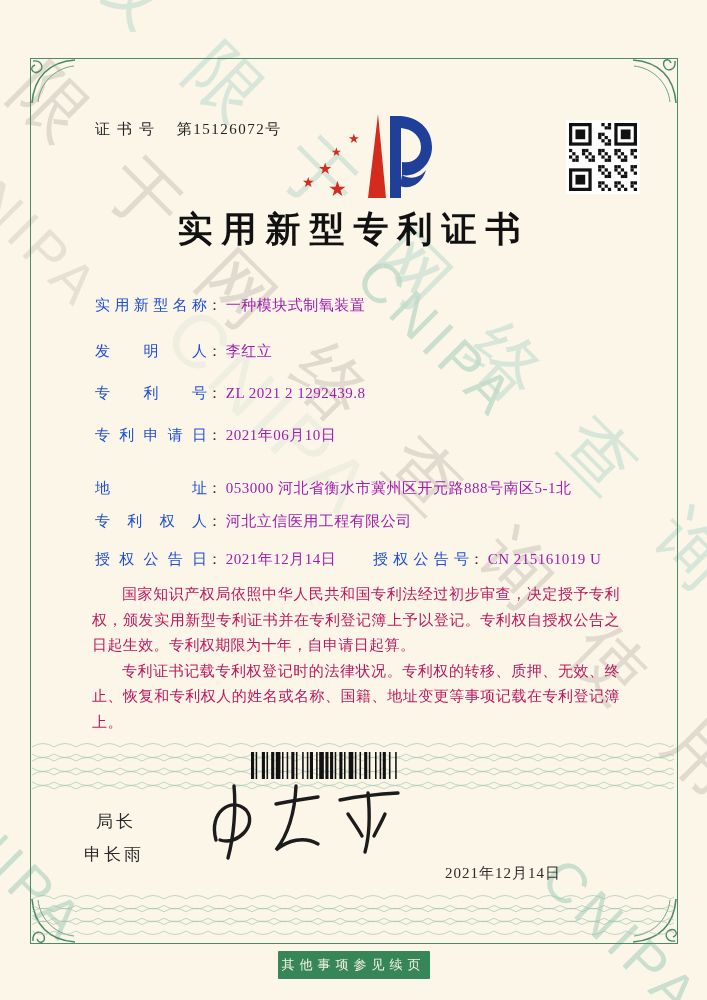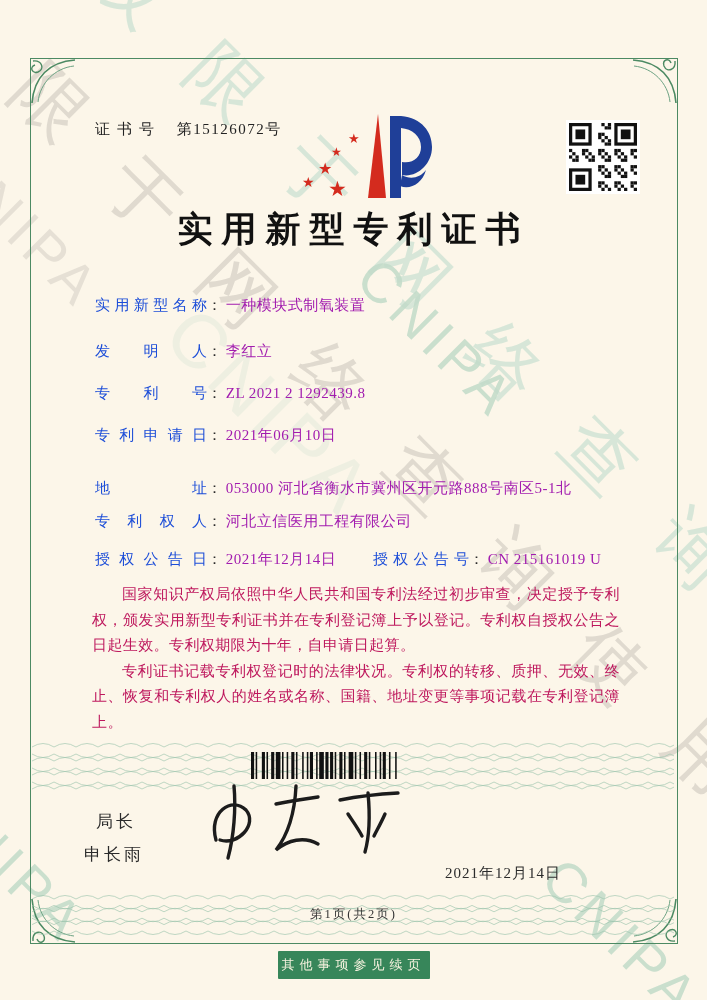--- a/index.html
+++ b/index.html
@@ -311,16 +311,15 @@
   <div class="issue-date">2021年12月14日</div>
 
   <svg class="band band-foot" id="band2" viewBox="0 0 642 42">
       <path d="M0 5.0 q11 -7 22 0 q11 -7 22 0 q11 -7 22 0 q11 -7 22 0 q11 -7 22 0 q11 -7 22 0 q11 -7 22 0 q11 -7 22 0 q11 -7 22 0 q11 -7 22 0 q11 -7 22 0 q11 -7 22 0 q11 -7 22 0 q11 -7 22 0 q11 -7 22 0 q11 -7 22 0 q11 -7 22 0 q11 -7 22 0 q11 -7 22 0 q11 -7 22 0 q11 -7 22 0 q11 -7 22 0 q11 -7 22 0 q11 -7 22 0 q11 -7 22 0 q11 -7 22 0 q11 -7 22 0 q11 -7 22 0 q11 -7 22 0 q11 -7 22 0" fill="none" stroke="#9cc4ae" stroke-width="1" opacity="0.65"></path>
       <path d="M0 11.4 q11 7 22 0 q11 7 22 0 q11 7 22 0 q11 7 22 0 q11 7 22 0 q11 7 22 0 q11 7 22 0 q11 7 22 0 q11 7 22 0 q11 7 22 0 q11 7 22 0 q11 7 22 0 q11 7 22 0 q11 7 22 0 q11 7 22 0 q11 7 22 0 q11 7 22 0 q11 7 22 0 q11 7 22 0 q11 7 22 0 q11 7 22 0 q11 7 22 0 q11 7 22 0 q11 7 22 0 q11 7 22 0 q11 7 22 0 q11 7 22 0 q11 7 22 0 q11 7 22 0 q11 7 22 0" fill="none" stroke="#9cc4ae" stroke-width="1" opacity="0.65"></path>
       <path d="M0 17.8 q11 -7 22 0 q11 -7 22 0 q11 -7 22 0 q11 -7 22 0 q11 -7 22 0 q11 -7 22 0 q11 -7 22 0 q11 -7 22 0 q11 -7 22 0 q11 -7 22 0 q11 -7 22 0 q11 -7 22 0 q11 -7 22 0 q11 -7 22 0 q11 -7 22 0 q11 -7 22 0 q11 -7 22 0 q11 -7 22 0 q11 -7 22 0 q11 -7 22 0 q11 -7 22 0 q11 -7 22 0 q11 -7 22 0 q11 -7 22 0 q11 -7 22 0 q11 -7 22 0 q11 -7 22 0 q11 -7 22 0 q11 -7 22 0 q11 -7 22 0" fill="none" stroke="#9cc4ae" stroke-width="1" opacity="0.65"></path>
       <path d="M0 24.2 q11 7 22 0 q11 7 22 0 q11 7 22 0 q11 7 22 0 q11 7 22 0 q11 7 22 0 q11 7 22 0 q11 7 22 0 q11 7 22 0 q11 7 22 0 q11 7 22 0 q11 7 22 0 q11 7 22 0 q11 7 22 0 q11 7 22 0 q11 7 22 0 q11 7 22 0 q11 7 22 0 q11 7 22 0 q11 7 22 0 q11 7 22 0 q11 7 22 0 q11 7 22 0 q11 7 22 0 q11 7 22 0 q11 7 22 0 q11 7 22 0 q11 7 22 0 q11 7 22 0 q11 7 22 0" fill="none" stroke="#9cc4ae" stroke-width="1" opacity="0.65"></path>
       <path d="M0 30.6 q11 -7 22 0 q11 -7 22 0 q11 -7 22 0 q11 -7 22 0 q11 -7 22 0 q11 -7 22 0 q11 -7 22 0 q11 -7 22 0 q11 -7 22 0 q11 -7 22 0 q11 -7 22 0 q11 -7 22 0 q11 -7 22 0 q11 -7 22 0 q11 -7 22 0 q11 -7 22 0 q11 -7 22 0 q11 -7 22 0 q11 -7 22 0 q11 -7 22 0 q11 -7 22 0 q11 -7 22 0 q11 -7 22 0 q11 -7 22 0 q11 -7 22 0 q11 -7 22 0 q11 -7 22 0 q11 -7 22 0 q11 -7 22 0 q11 -7 22 0" fill="none" stroke="#9cc4ae" stroke-width="1" opacity="0.65"></path>
       <path d="M0 37.0 q11 7 22 0 q11 7 22 0 q11 7 22 0 q11 7 22 0 q11 7 22 0 q11 7 22 0 q11 7 22 0 q11 7 22 0 q11 7 22 0 q11 7 22 0 q11 7 22 0 q11 7 22 0 q11 7 22 0 q11 7 22 0 q11 7 22 0 q11 7 22 0 q11 7 22 0 q11 7 22 0 q11 7 22 0 q11 7 22 0 q11 7 22 0 q11 7 22 0 q11 7 22 0 q11 7 22 0 q11 7 22 0 q11 7 22 0 q11 7 22 0 q11 7 22 0 q11 7 22 0 q11 7 22 0" fill="none" stroke="#9cc4ae" stroke-width="1" opacity="0.65"></path>
     </svg>
-  <div class="page-no">第1页(共2页)</div>
   <div class="ribbon">其他事项参见续页</div>
 
 </div>
 
 </body></html>

